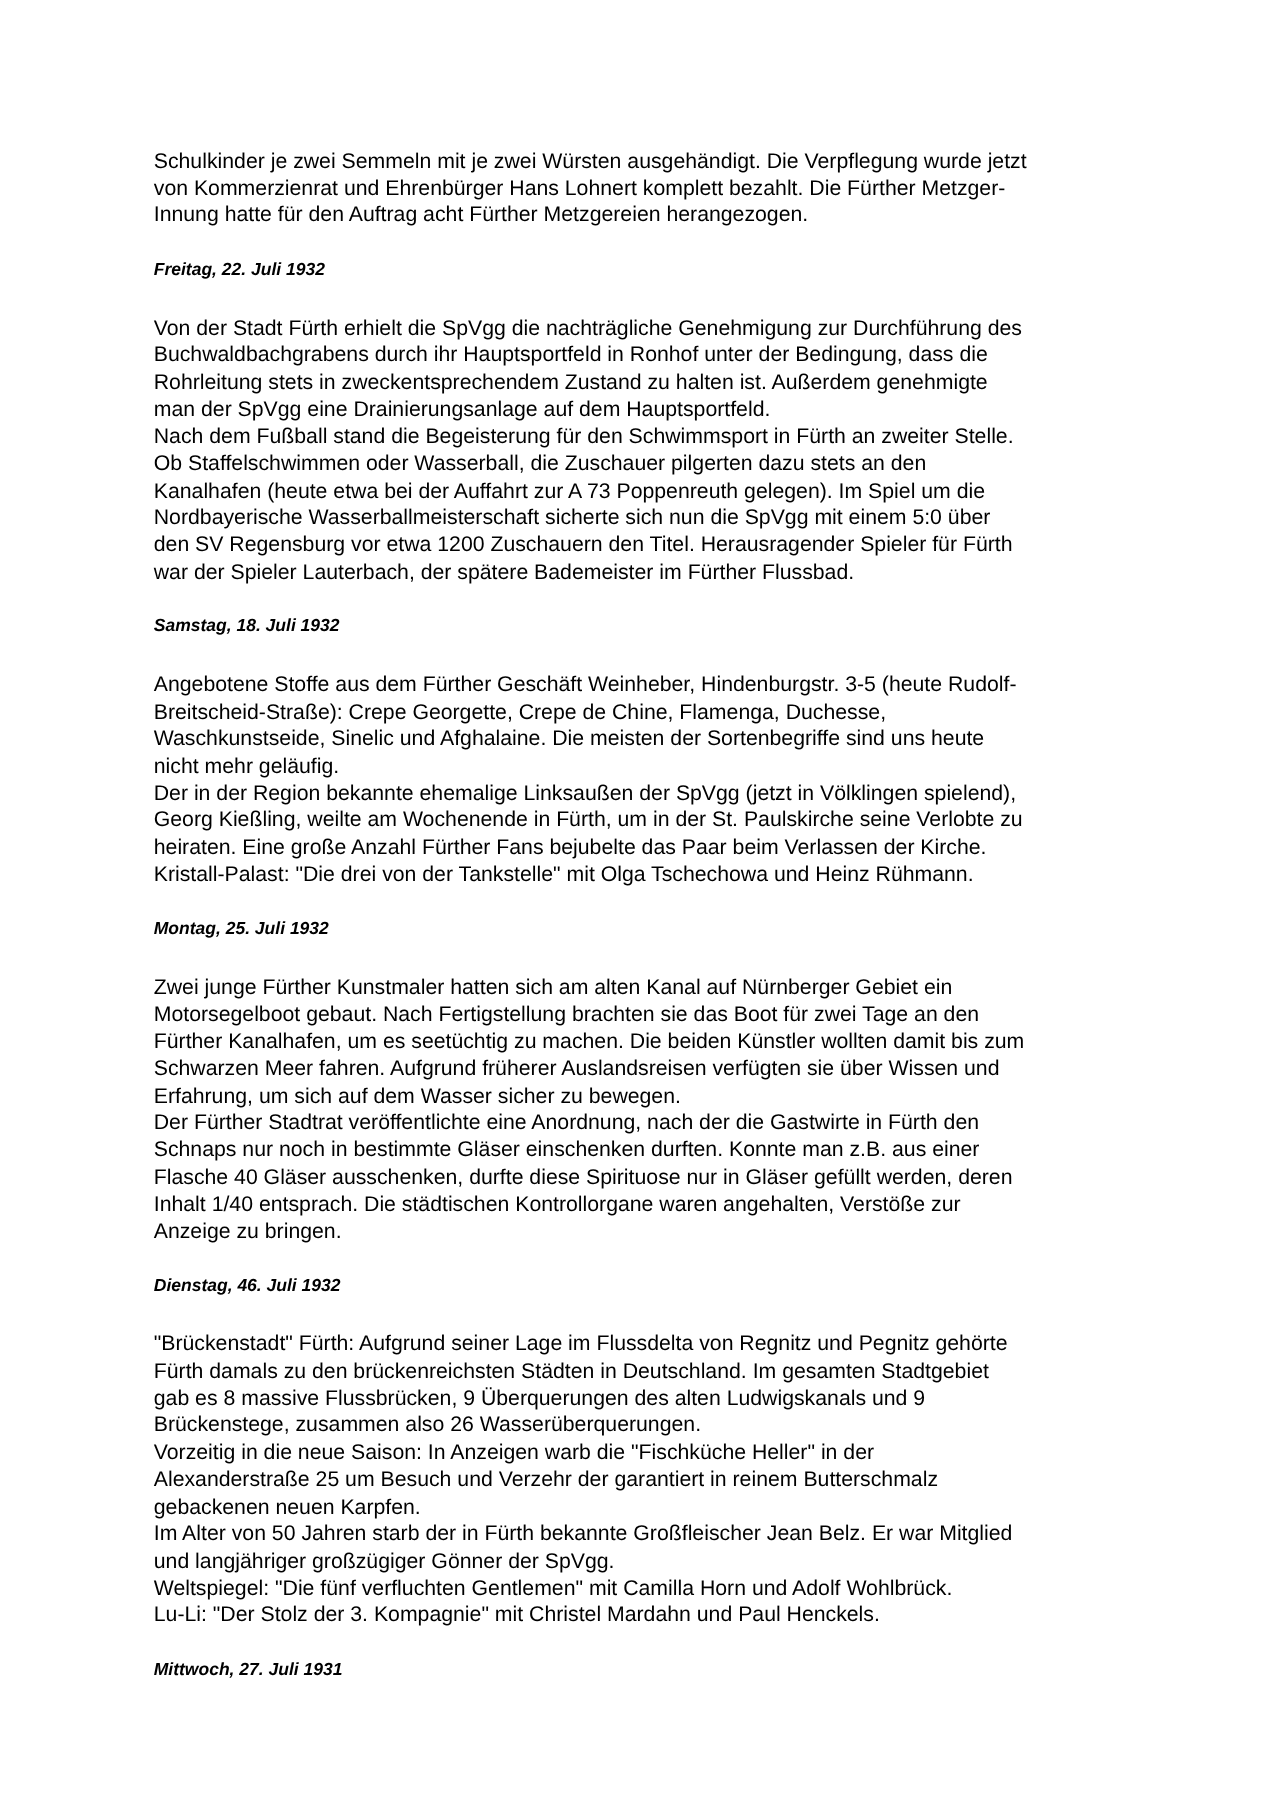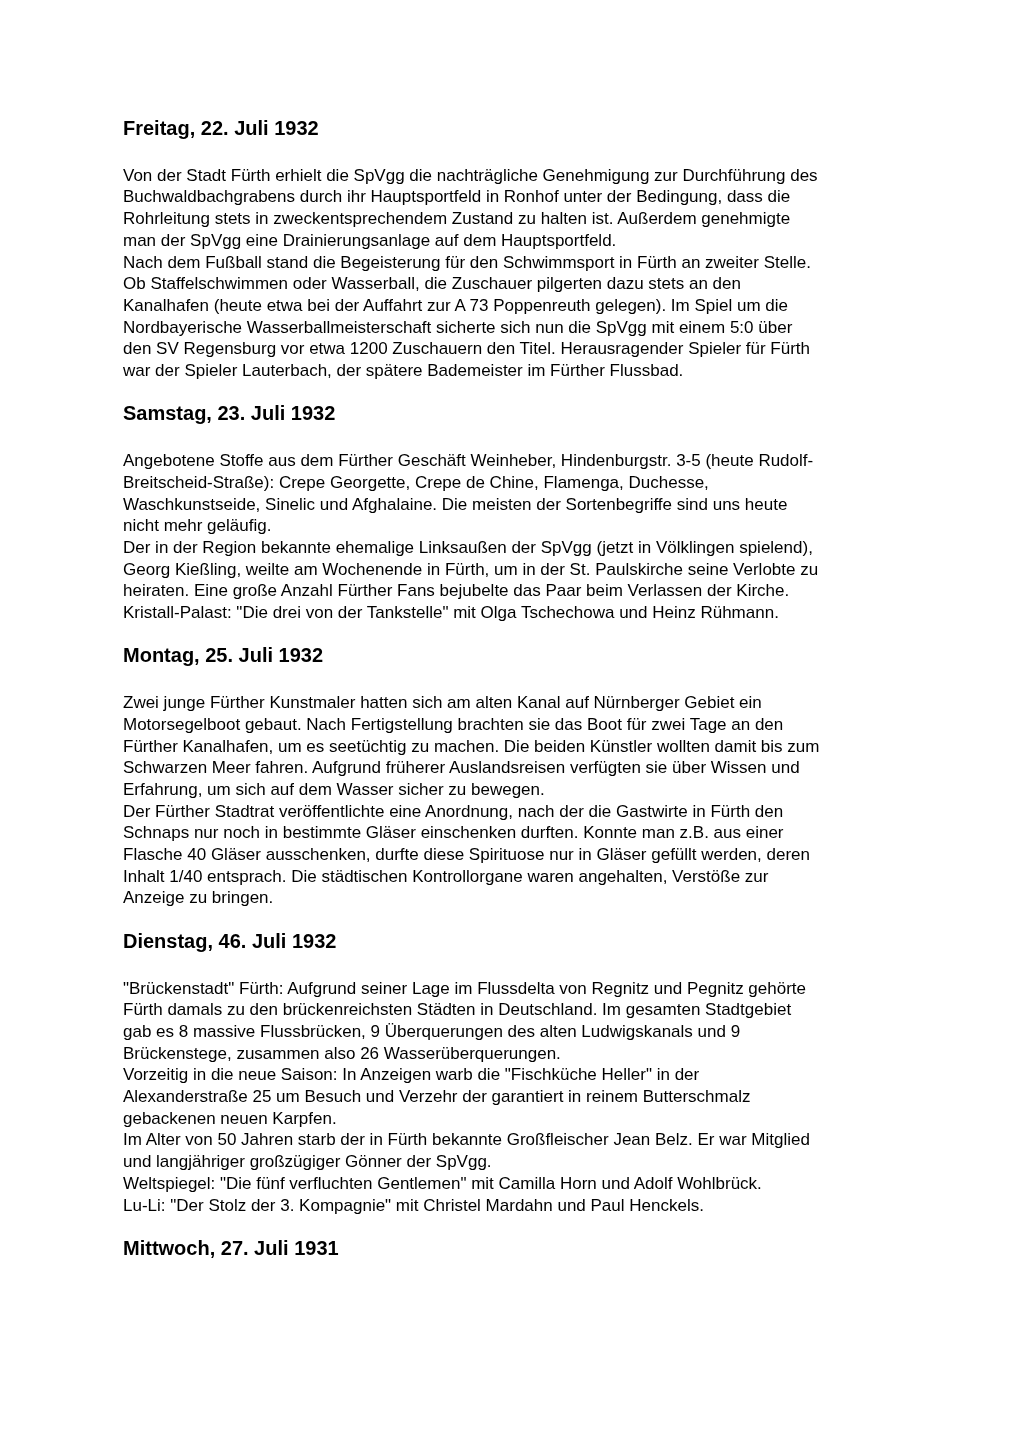--- a/index.html
+++ b/index.html
@@ -22,43 +22,47 @@
     width: 840px;
   }
   .para {
     font-size: 17px;
     line-height: 21.7px;
     font-weight: 400;
     white-space: pre;
     margin: 0 0 21.7px 0;
   }
   .date-heading {
-    font-size: 20px;
+    font-size: 14px;
     line-height: 21.7px;
     font-weight: 700;
     white-space: pre;
     margin: 0 0 25px 0;
+    font-style: italic;
   }
 </style>
 </head>
 <body>
 
 <div class="page">
+  <p class="para">Schulkinder je zwei Semmeln mit je zwei Würsten ausgehändigt. Die Verpflegung wurde jetzt
+von Kommerzienrat und Ehrenbürger Hans Lohnert komplett bezahlt. Die Fürther Metzger-
+Innung hatte für den Auftrag acht Fürther Metzgereien herangezogen.</p>
   <h2 class="date-heading">Freitag, 22. Juli 1932</h2>
   <p class="para">Von der Stadt Fürth erhielt die SpVgg die nachträgliche Genehmigung zur Durchführung des
 Buchwaldbachgrabens durch ihr Hauptsportfeld in Ronhof unter der Bedingung, dass die
 Rohrleitung stets in zweckentsprechendem Zustand zu halten ist. Außerdem genehmigte
 man der SpVgg eine Drainierungsanlage auf dem Hauptsportfeld.
 Nach dem Fußball stand die Begeisterung für den Schwimmsport in Fürth an zweiter Stelle.
 Ob Staffelschwimmen oder Wasserball, die Zuschauer pilgerten dazu stets an den
 Kanalhafen (heute etwa bei der Auffahrt zur A 73 Poppenreuth gelegen). Im Spiel um die
 Nordbayerische Wasserballmeisterschaft sicherte sich nun die SpVgg mit einem 5:0 über
 den SV Regensburg vor etwa 1200 Zuschauern den Titel. Herausragender Spieler für Fürth
 war der Spieler Lauterbach, der spätere Bademeister im Fürther Flussbad.</p>
-  <h2 class="date-heading">Samstag, 23. Juli 1932</h2>
+  <h2 class="date-heading">Samstag, 18. Juli 1932</h2>
   <p class="para">Angebotene Stoffe aus dem Fürther Geschäft Weinheber, Hindenburgstr. 3-5 (heute Rudolf-
 Breitscheid-Straße): Crepe Georgette, Crepe de Chine, Flamenga, Duchesse,
 Waschkunstseide, Sinelic und Afghalaine. Die meisten der Sortenbegriffe sind uns heute
 nicht mehr geläufig.
 Der in der Region bekannte ehemalige Linksaußen der SpVgg (jetzt in Völklingen spielend),
 Georg Kießling, weilte am Wochenende in Fürth, um in der St. Paulskirche seine Verlobte zu
 heiraten. Eine große Anzahl Fürther Fans bejubelte das Paar beim Verlassen der Kirche.
 Kristall-Palast: "Die drei von der Tankstelle" mit Olga Tschechowa und Heinz Rühmann.</p>
   <h2 class="date-heading">Montag, 25. Juli 1932</h2>
   <p class="para">Zwei junge Fürther Kunstmaler hatten sich am alten Kanal auf Nürnberger Gebiet ein

